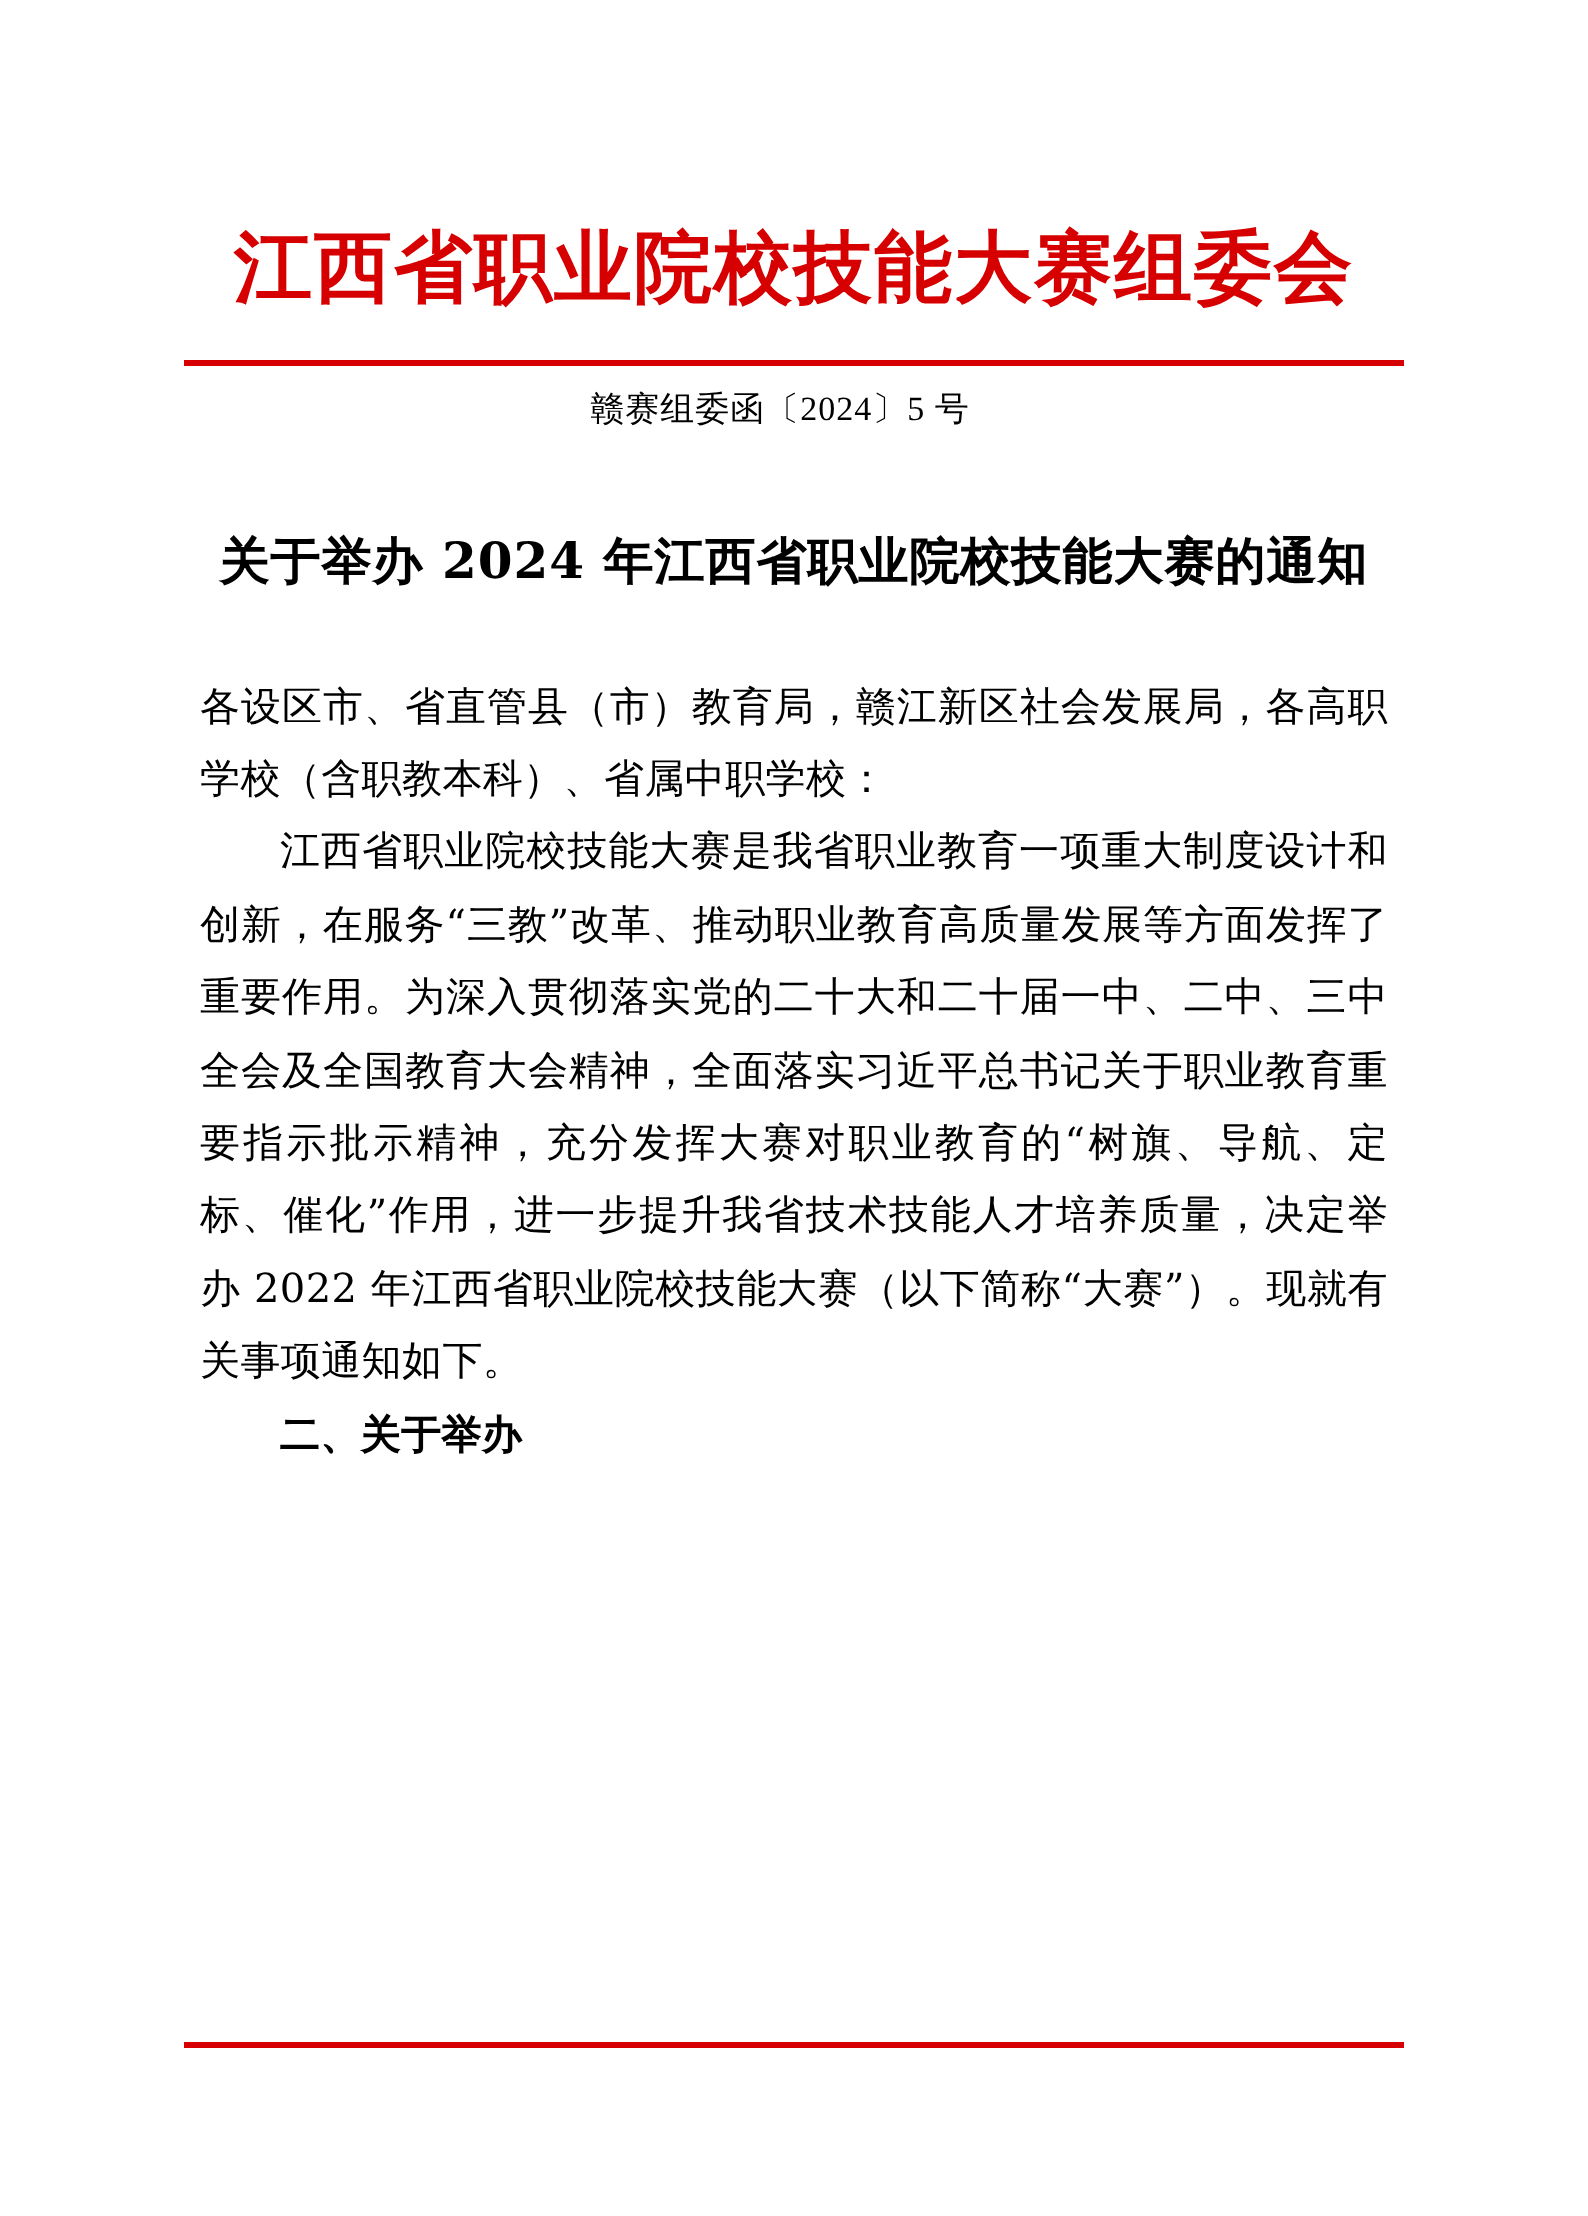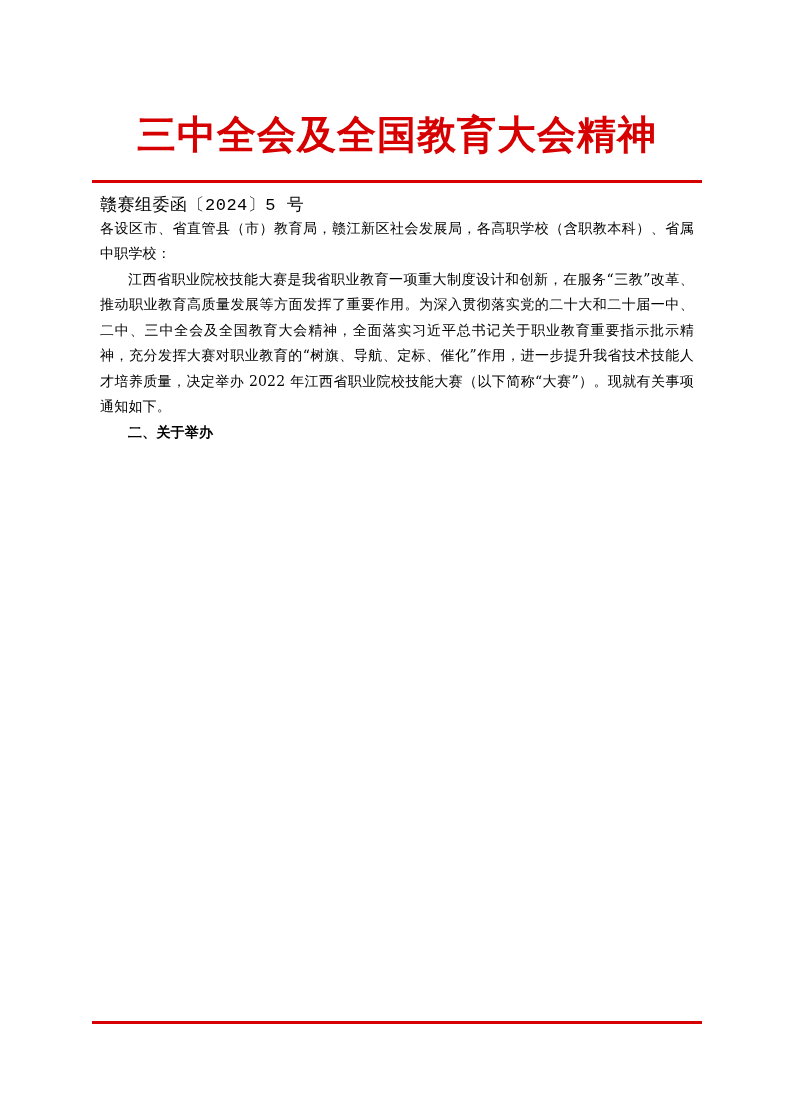--- a/index.html
+++ b/index.html
@@ -35,40 +35,41 @@
     font-family: "DejaVu Serif", "Liberation Serif", serif;
     font-weight: bold;
     font-size: 39px;
     letter-spacing: 1px;
     line-height: 1.15;
     white-space: nowrap;
   }
 
   .doc-number {
     margin-top: 36px;
-    text-align: left;
+    text-align: center;
     padding-right: 14px;
     font-size: 17px;
-    font-family: Liberation Mono, monospace;
+    font-family: Liberation Serif, serif;
     letter-spacing: 0.5px;
   }
 
   
   .doc-title {
     margin-top: 46px;
     text-align: center;
     font-size: 25px;
     font-weight: bold;
     line-height: 1.55;
     letter-spacing: 0.5px;
   }
 
   
   .body-text {
-    font-size: 14px;
+    margin-top: 34px;
+    font-size: 20px;
     line-height: 1.82;
     text-align: justify;
     text-justify: inter-ideograph;
     letter-spacing: 0.2px;
   }
   .body-text p {
     margin: 0;
   }
   .indent2 {
     text-indent: 2em;
@@ -97,25 +98,26 @@
   }
 </style>
 </head>
 <body>
 
 <div class="page">
 
   <div class="rule-top"></div>
 
   <div class="masthead">
-    <div class="masthead-title">三中全会及全国教育大会精神</div>
+    <div class="masthead-title">江西省职业院校技能大赛组委会</div>
   </div>
 
   <div class="doc-number">赣赛组委函〔2024〕5 号</div>
 
+  <div class="doc-title">关于举办 2024 年江西省职业院校技能大赛的通知</div>
 
   <div class="body-text">
     <p>各设区市、省直管县（市）教育局，赣江新区社会发展局，各高职学校（含职教本科）、省属中职学校：</p>
     <p class="indent2">江西省职业院校技能大赛是我省职业教育一项重大制度设计和创新，在服务“三教”改革、推动职业教育高质量发展等方面发挥了重要作用。为深入贯彻落实党的二十大和二十届一中、二中、三中全会及全国教育大会精神，全面落实习近平总书记关于职业教育重要指示批示精神，充分发挥大赛对职业教育的“树旗、导航、定标、催化”作用，进一步提升我省技术技能人才培养质量，决定举办 2022 年江西省职业院校技能大赛（以下简称“大赛”）。现就有关事项通知如下。</p>
     <p class="heading-para">二、关于举办</p>
   </div>
 
   <div class="rule-bottom"></div>
 
 </div>

